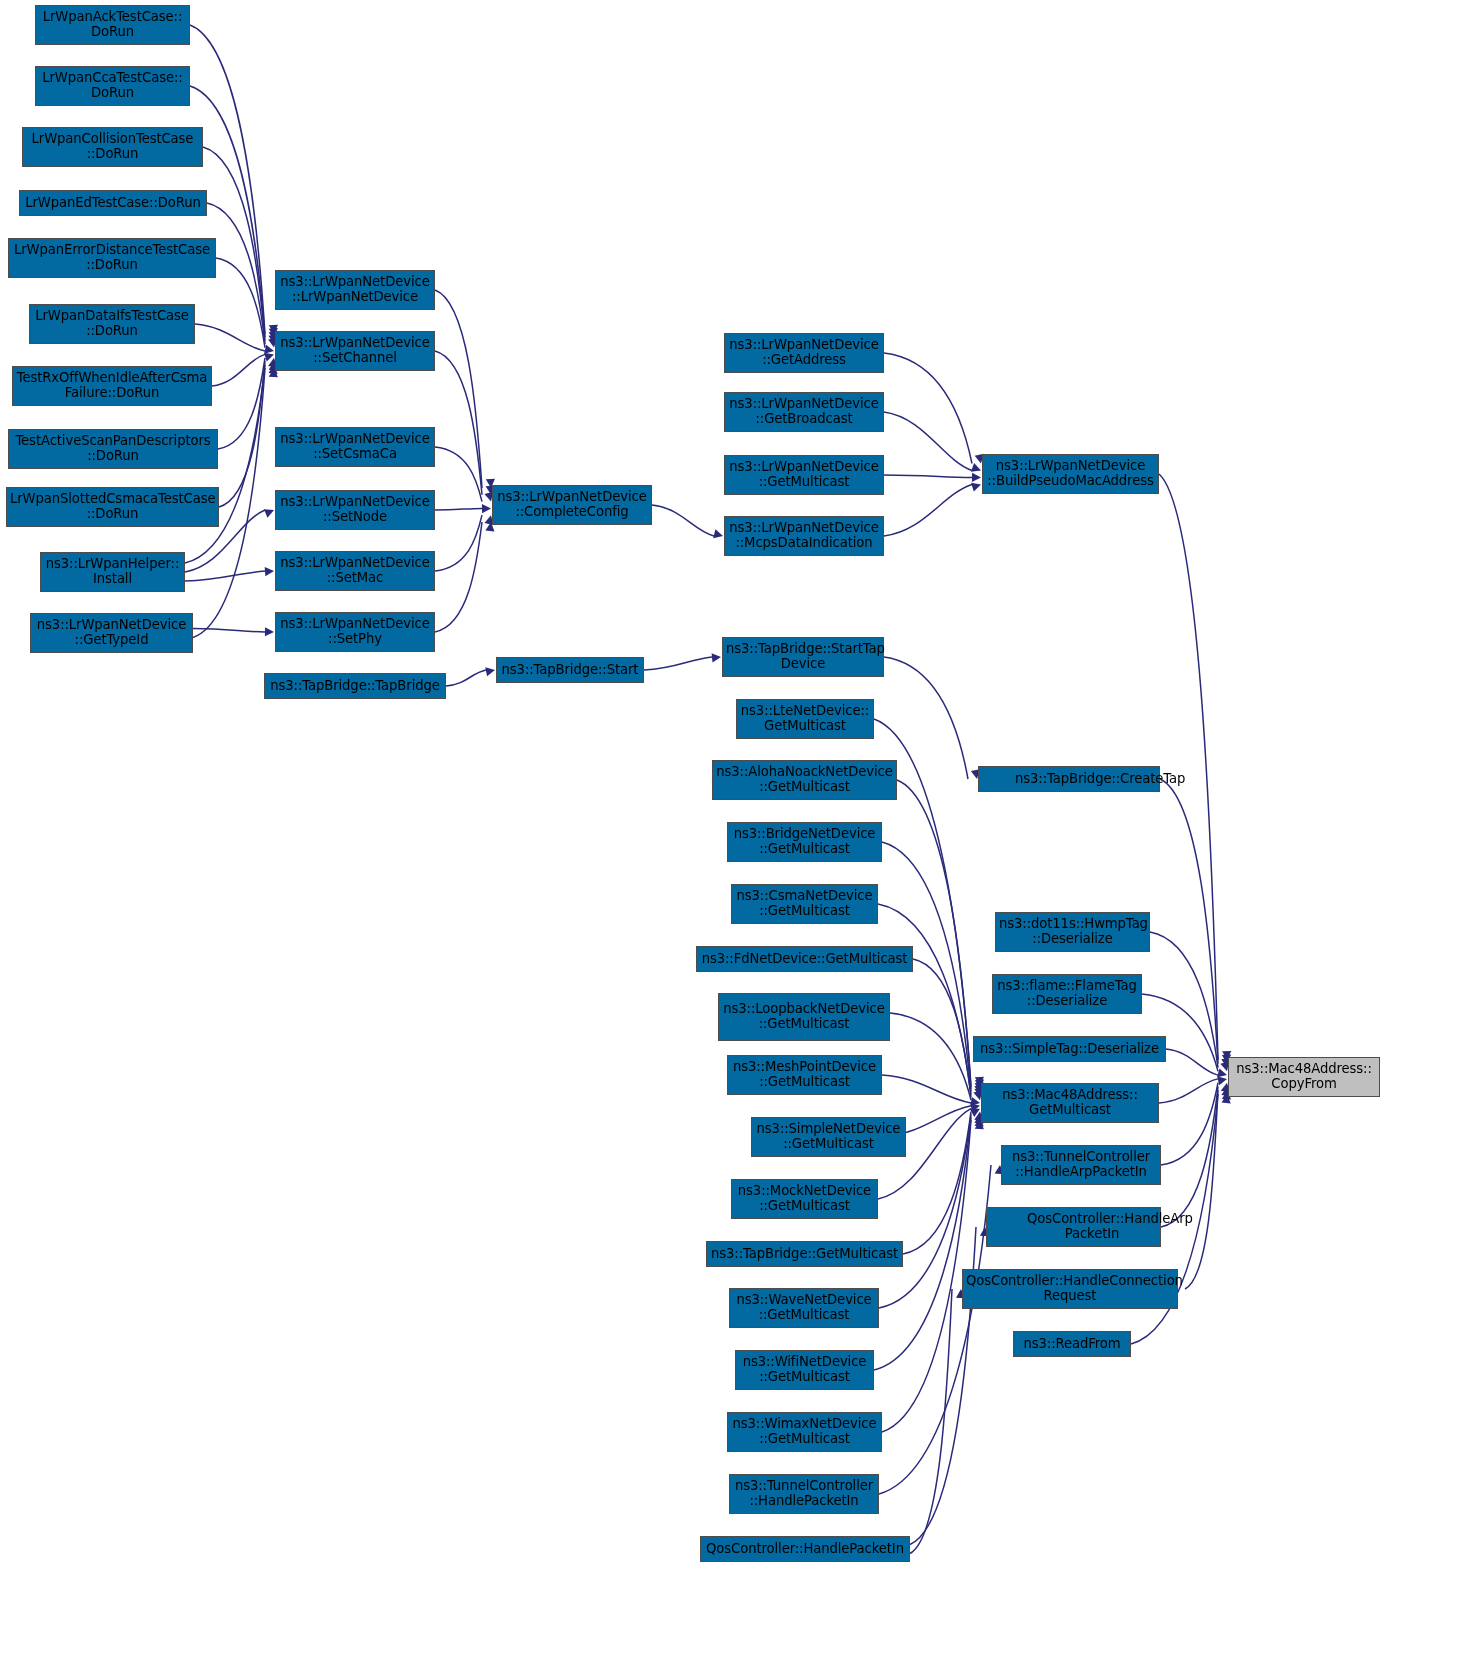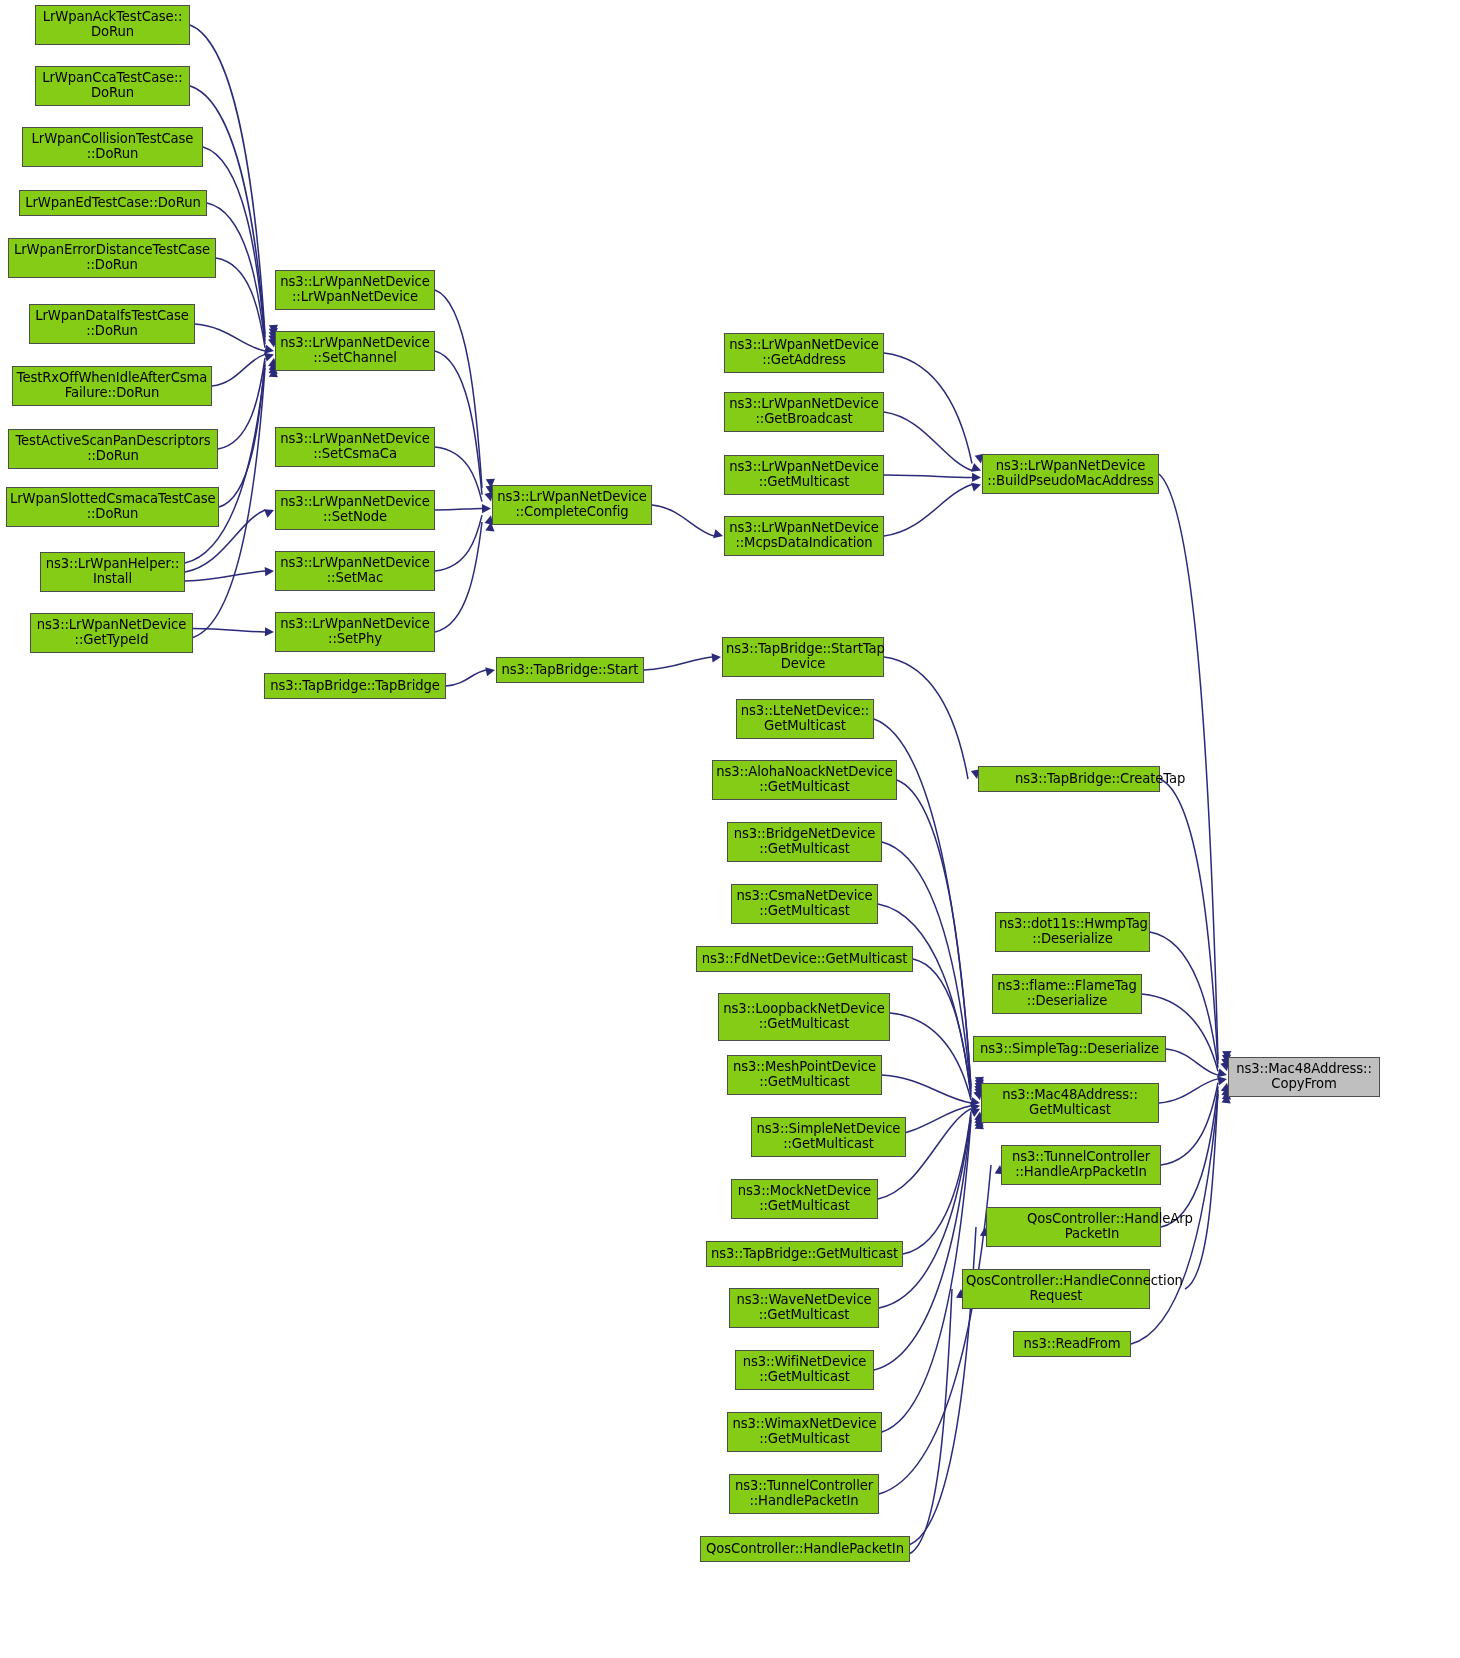--- a/index.html
+++ b/index.html
@@ -21,21 +21,21 @@
     left: 0;
     top: 0;
     width: 1460px;
     height: 1658px;
     pointer-events: none;
   }
   .node {
     position: absolute;
     box-sizing: border-box;
     border: 1px solid #4d4d4d;
-    background: #84cc16;
+    background: #0369a1;
     color: #000000;
     display: flex;
     align-items: center;
     justify-content: center;
     text-align: center;
     line-height: 1.12;
     font-size: 13.2px;
     letter-spacing: -0.1px;
     white-space: pre-line;
     padding: 0 3px;
@@ -244,19 +244,19 @@
 ::Deserialize</span></div>
       <div class="node" style="left: 992px; top: 974px; width: 150px; height: 40px;"><span class="lbl">ns3::flame::FlameTag
 ::Deserialize</span></div>
       <div class="node" style="left: 973px; top: 1036px; width: 193px; height: 26px;"><span class="lbl">ns3::SimpleTag::Deserialize</span></div>
       <div class="node" style="left: 981px; top: 1083px; width: 178px; height: 40px;"><span class="lbl">ns3::Mac48Address::
 GetMulticast</span></div>
       <div class="node" style="left: 1001px; top: 1145px; width: 160px; height: 40px;"><span class="lbl">ns3::TunnelController
 ::HandleArpPacketIn</span></div>
       <div class="node" style="left: 986px; top: 1207px; width: 175px; height: 40px; padding-left: 40px;"><span class="lbl">QosController::HandleArp
 PacketIn</span></div>
-      <div class="node" style="left: 962px; top: 1269px; width: 188px; height: 40px; align-items: center;"><span class="lbl">QosController::HandleConnection
+      <div class="node" style="left: 962px; top: 1269px; width: 216px; height: 40px; align-items: center;"><span class="lbl">QosController::HandleConnection
 Request</span></div>
       <div class="node" style="left: 1013px; top: 1331px; width: 118px; height: 26px;"><span class="lbl">ns3::ReadFrom</span></div>
       <div class="node highlight" style="left: 1228px; top: 1057px; width: 152px; height: 40px;"><span class="lbl">ns3::Mac48Address::
 CopyFrom</span></div>
     </div>
 </div>
 
 </body></html>

